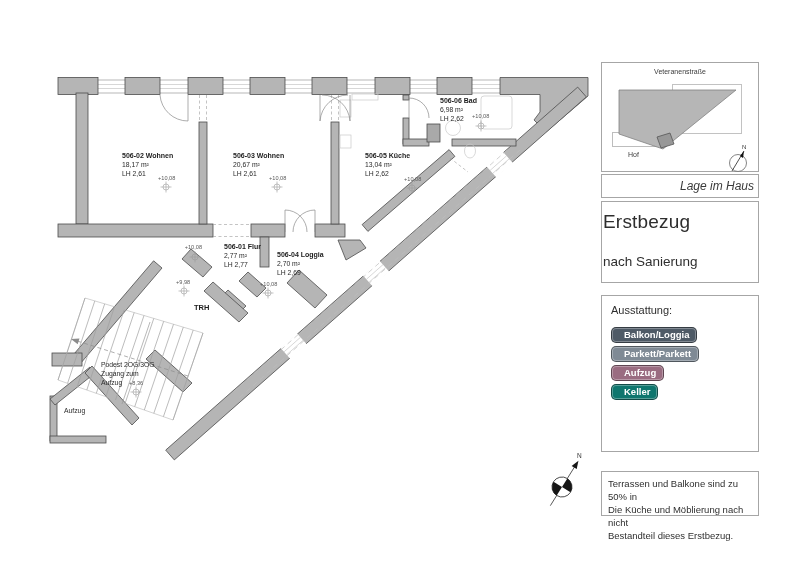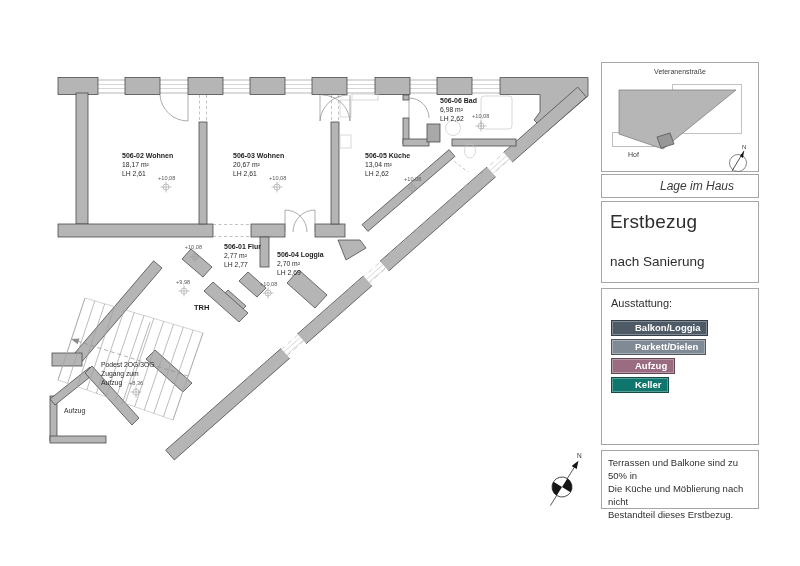--- a/index.html
+++ b/index.html
@@ -20,31 +20,31 @@
   .winline2{stroke:#bcbcbc;stroke-width:0.6;}
 
   .sidebar{position:absolute;left:601px;top:62px;width:158px;}
   .sb-box{border:1px solid #a6a6a6;background:#fff;box-sizing:border-box;position:relative;}
   .map-box{height:110px;}
   .map-street{position:absolute;top:5px;left:0;width:100%;text-align:center;font-size:7px;color:#3c3c3c;}
   .map-plot{position:absolute;left:70px;top:21px;width:68px;height:48px;border:1px solid #c2c2c2;}
   .map-plot2{position:absolute;left:10px;top:69px;width:46px;height:13px;border:1px solid #bdbdbd;}
   .map-svg{position:absolute;left:0;top:0;}
   .map-hof{position:absolute;left:26px;top:88px;font-size:7px;color:#3c3c3c;}
-  .lage-box{height:24px;margin-top:2px;line-height:23px;text-align:right;padding-right:24px;
+  .lage-box{height:24px;margin-top:2px;line-height:23px;text-align:right;padding-right:4px;
             font-style:italic;font-size:12px;color:#3a3a3a;}
-  .erst-box{height:82px;margin-top:3px;padding:9px 0 0 8px;}
+  .erst-box{height:82px;margin-top:3px;padding:9px 0 0 1px;}
   .erst-title{font-size:19px;color:#2e2e2e;letter-spacing:.2px;}
   .erst-sub{font-size:13.5px;color:#2e2e2e;margin-top:21px;}
-  .aus-box{height:157px;margin-top:5px;padding:8px 9px;}
+  .aus-box{height:157px;margin-top:12px;padding:8px 9px;}
   .aus-head{font-size:11px;color:#2e2e2e;margin-bottom:11px;}
-  .badge{display:table;margin-bottom:3px;padding:1px 7px 2px 23px;border-radius:0;
+  .badge{display:table;margin-bottom:3px;padding:1px 7px 2px 12px;border-radius:5px;
          font-size:9.5px;font-weight:bold;color:#fff;border:1px solid rgba(25,25,25,.45);
          box-shadow:inset 0 0 0 1px rgba(255,255,255,.3);white-space:nowrap;}
-  .note-box{height:59px;margin-top:5px;padding:5px 6px;font-size:9.5px;line-height:1.38;color:#2f2f2f;}
+  .note-box{height:45px;margin-top:19px;padding:5px 6px;font-size:9.5px;line-height:1.38;color:#2f2f2f;}
 </style>
 </head>
 <body>
 
 <div class="stage">
 
   <svg width="600" height="566" viewBox="0 0 600 566">
     <defs>
       <g id="lvl" stroke="#9a9a9a" stroke-width="0.6" fill="none">
         <circle r="3"></circle>
@@ -272,21 +272,21 @@
     <div class="sb-box lage-box">Lage im Haus</div>
 
     <div class="sb-box erst-box">
       <div class="erst-title">Erstbezug</div>
       <div class="erst-sub">nach Sanierung</div>
     </div>
 
     <div class="sb-box aus-box">
       <div class="aus-head">Ausstattung:</div>
       <div class="badge" style="background-color: rgb(78, 90, 102);">Balkon/Loggia</div>
-      <div class="badge" style="background-color: rgb(127, 138, 149);">Parkett/Dielen</div>
+      <div class="badge" style="background-color: rgb(127, 138, 149);">Parkett/Parkett</div>
       <div class="badge" style="background-color: rgb(154, 108, 129);">Aufzug</div>
       <div class="badge" style="background-color: #0f766e;">Keller</div>
     </div>
 
     <div class="sb-box note-box">
       <div>Terrassen und Balkone sind zu 50% in</div>
       <div>Die Küche und Möblierung nach nicht</div>
       <div>Bestandteil dieses Erstbezug.</div>
     </div>
 

